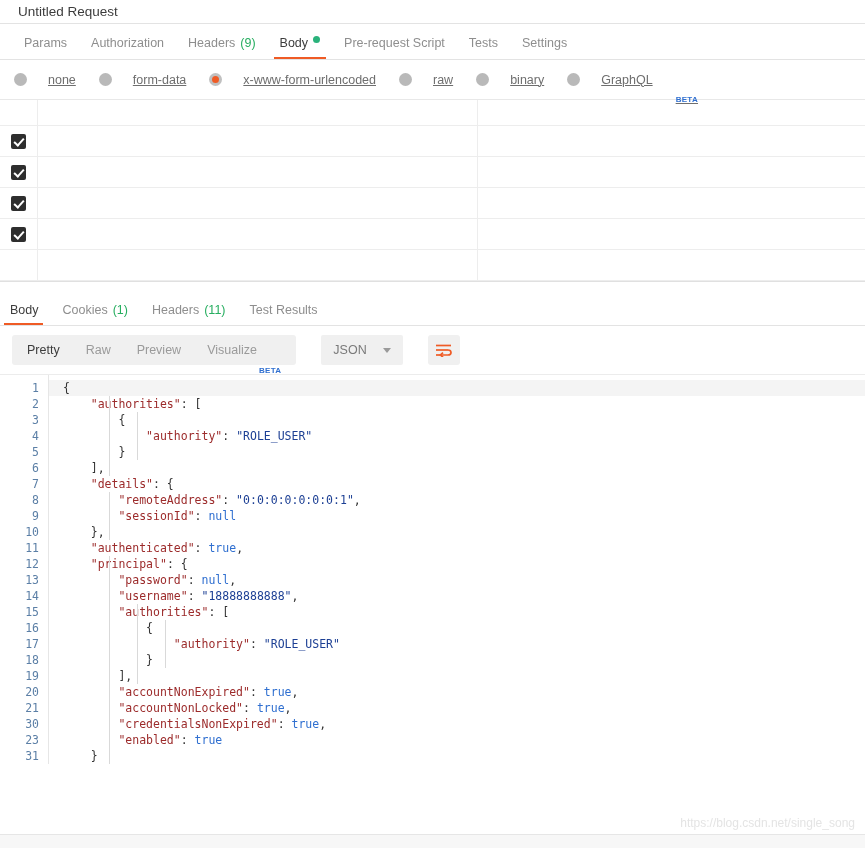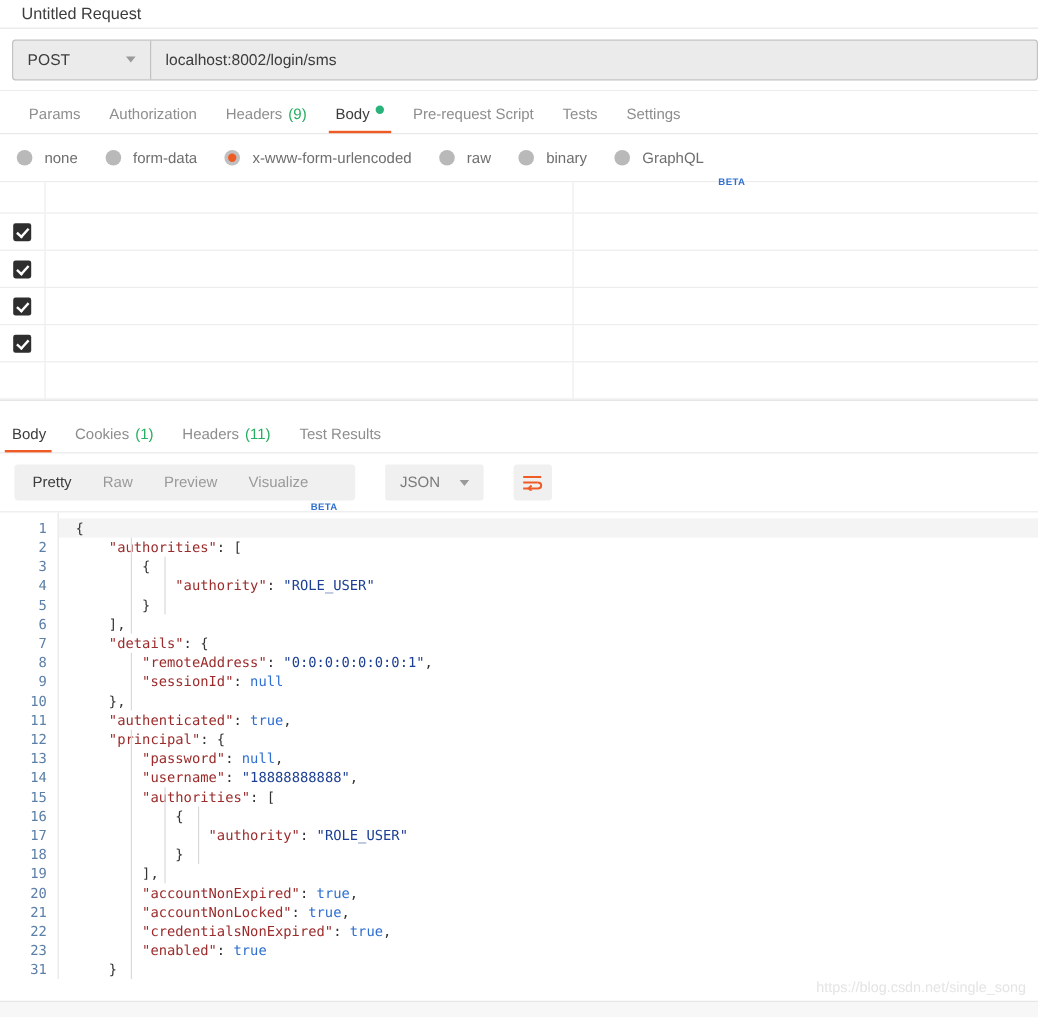--- a/index.html
+++ b/index.html
@@ -99,27 +99,28 @@
   
   .body-types {
     height: 40px;
     display: flex; align-items: center;
     padding: 0 14px;
     gap: 0;
     border-bottom: 1px solid #e8e8e8;
     background: #fff;
   }
   .btype {
-    display: flex; align-items: center; gap: 10px;
+    display: flex; align-items: center; gap: 21px;
     padding: 0 13px 0 0;
     margin-right: 10px;
     font-size: 12.5px;
     color: #6e6e6e;
     cursor: pointer;
     position: relative;
+    text-decoration: underline;
   }
   .radio {
     width: 13px; height: 13px; border-radius: 50%;
     background: #b9b9b9;
     display: inline-block;
     position: relative; flex: none;
   }
   .btype.sel .radio { background: #c0c0c0; }
   .btype.sel .radio::after {
     content: "";
@@ -289,29 +290,20 @@
 </style>
 </head>
 <body>
 
 <div class="app">
 
   <div class="req-title-bar">
     <span class="req-title">Untitled Request</span>
   </div>
 
-  <div class="url-row">
-    <div class="url-group">
-      <div class="method-select">
-        <span>POST</span>
-        <span class="caret"></span>
-      </div>
-      <input class="url-input" readonly="" value="localhost:8002/login/sms" placeholder="Enter request URL" style="">
-    </div>
-  </div>
 
   <div class="req-tabs" id="req-tabs">
       <div class="rtab">
         <span>Params</span>
       </div>
       <div class="rtab">
         <span>Authorization</span>
       </div>
       <div class="rtab">
         <span>Headers</span>
@@ -466,21 +458,21 @@
           <div>12</div>
           <div>13</div>
           <div>14</div>
           <div>15</div>
           <div>16</div>
           <div>17</div>
           <div>18</div>
           <div>19</div>
           <div>20</div>
           <div>21</div>
-          <div>22</div>
+          <div>30</div>
           <div>23</div>
           <div>31</div>
         </div>
       <div class="code-lines" id="code-lines">
           <div class="cl hl"><span class="p">{</span></div>
           <div class="cl">    <span class="k">"authorities"</span><span class="p">: [</span></div>
           <div class="cl">        <span class="p">{</span></div>
           <div class="cl">            <span class="k">"authority"</span><span class="p">: </span><span class="s">"ROLE_USER"</span></div>
           <div class="cl">        <span class="p">}</span></div>
           <div class="cl">    <span class="p">],</span></div>

